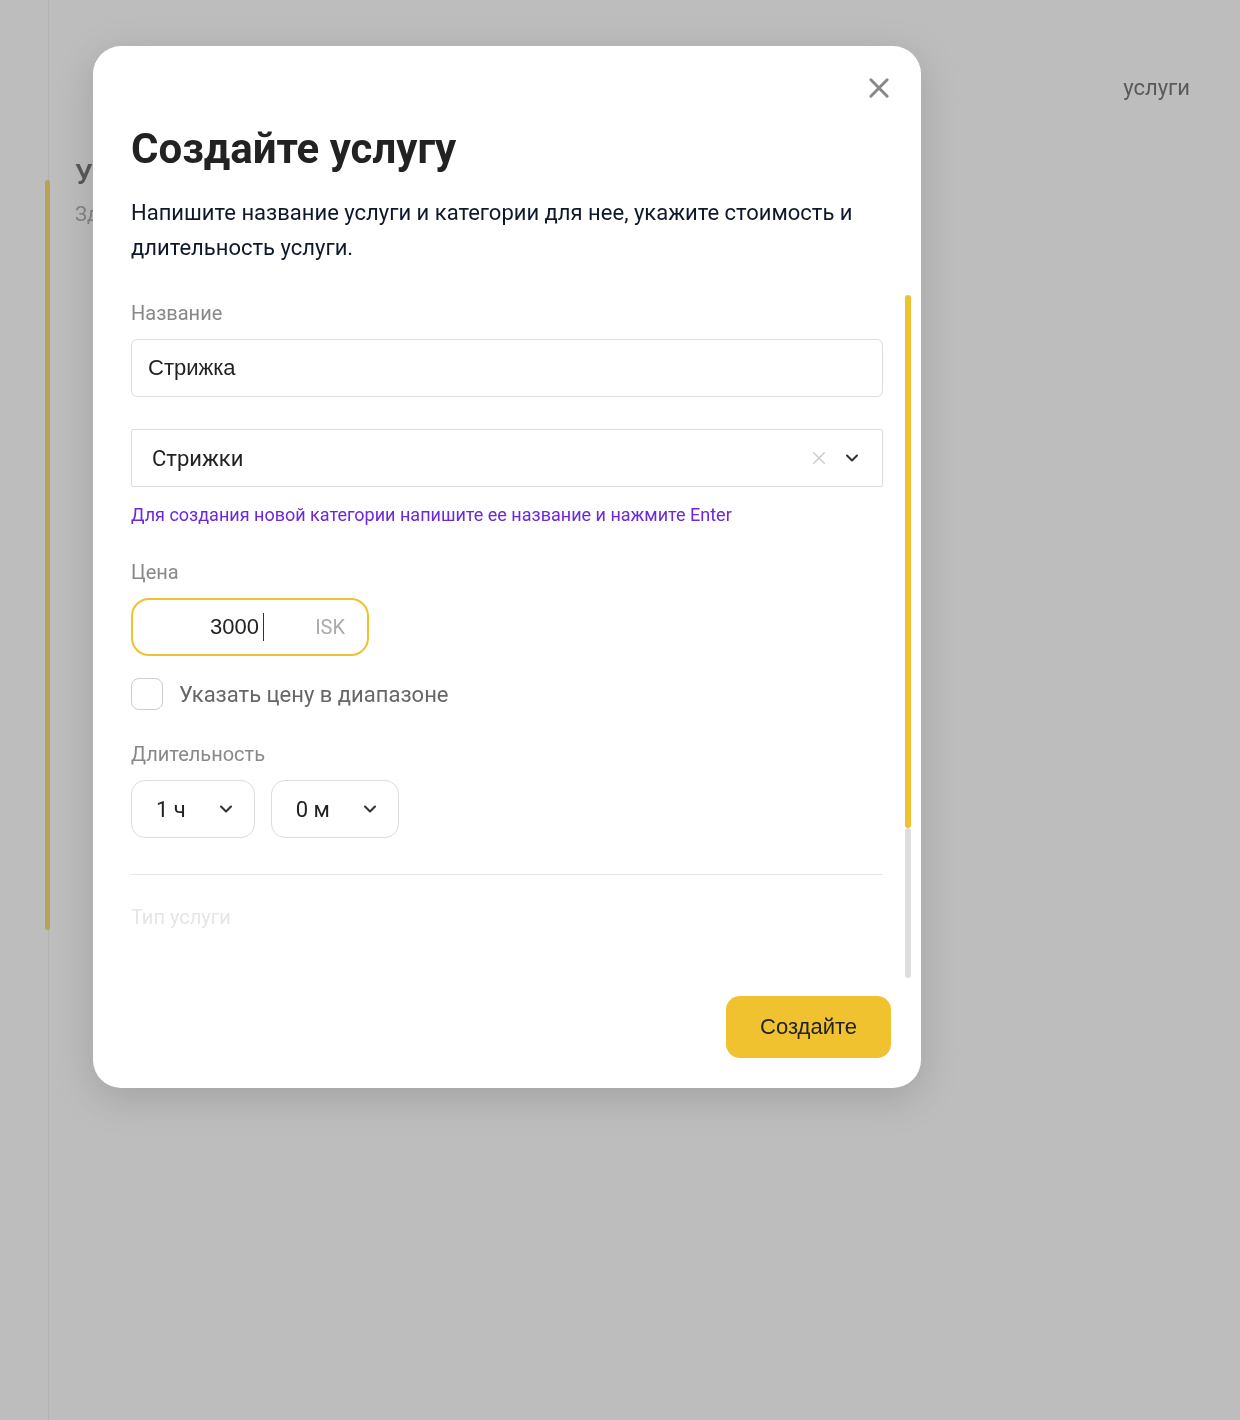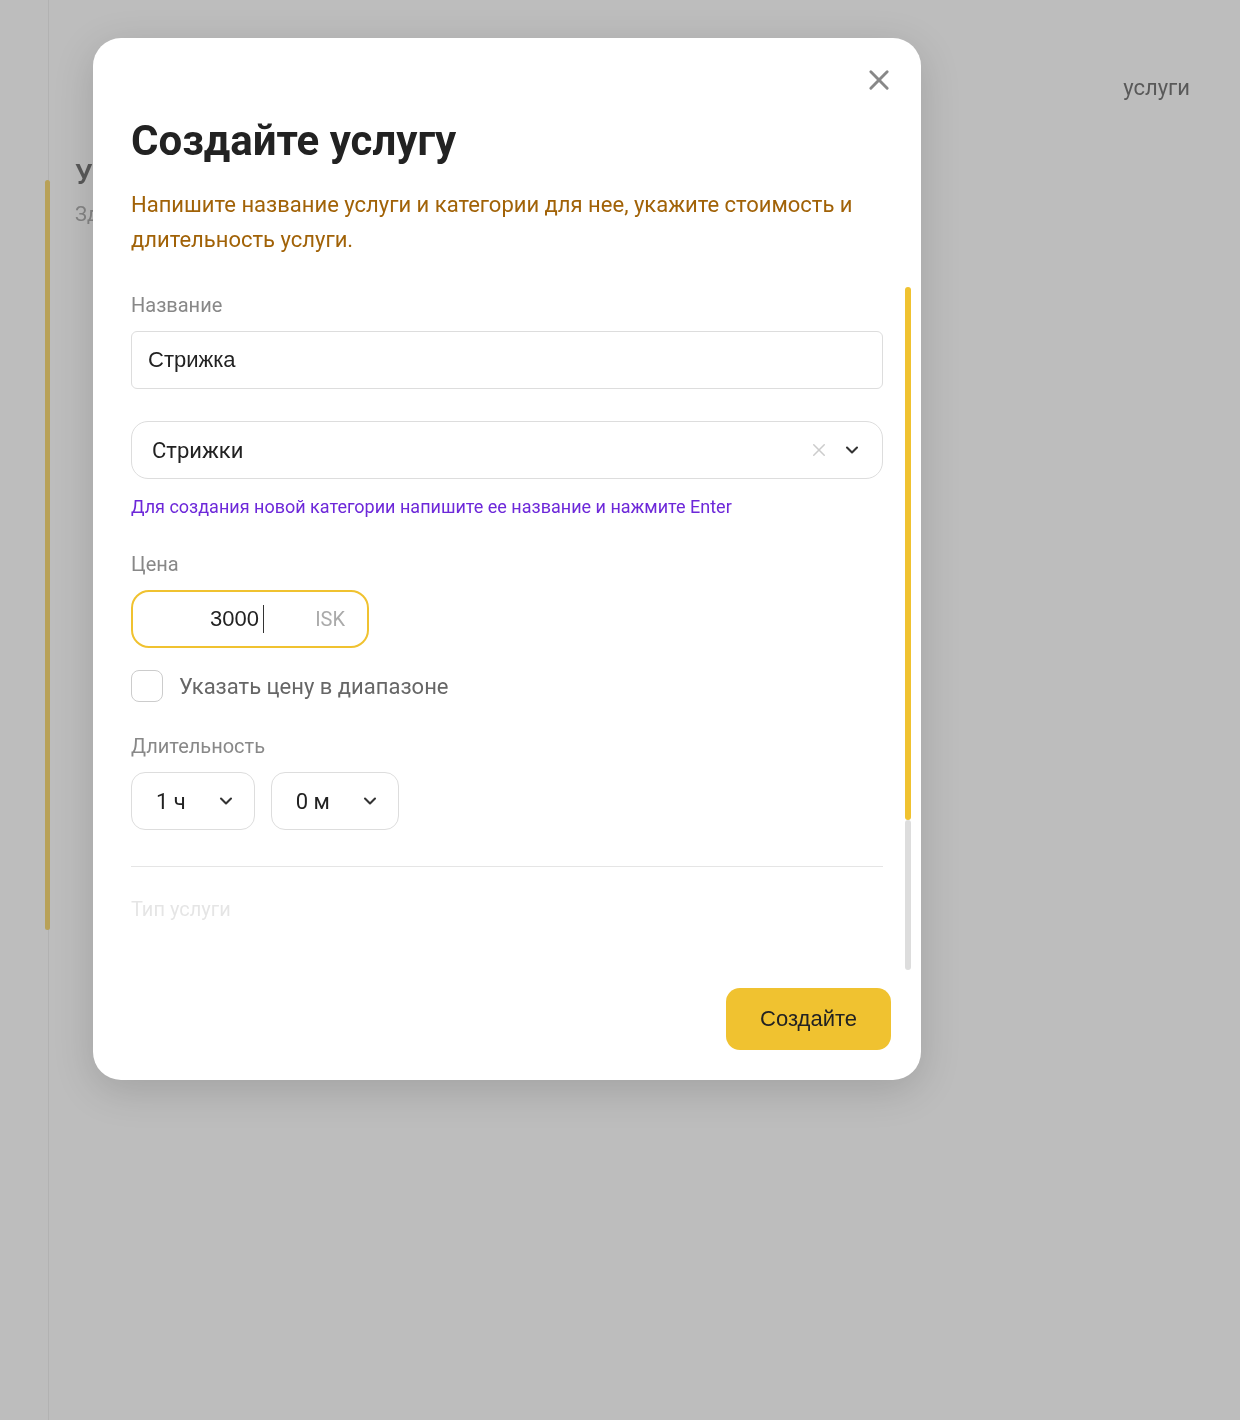--- a/index.html
+++ b/index.html
@@ -65,21 +65,21 @@
     .bg-tab {
       position: absolute;
       right: 50px;
       top: 75px;
       font-size: 22px;
       color: #333;
     }
     .modal {
       position: absolute;
       left: 93px;
-      top: 38px;
+      top: 46px;
       width: 828px;
       height: 1042px;
       background: #fff;
       border-radius: 28px;
       z-index: 10;
       display: flex;
       flex-direction: column;
       box-shadow: 0 10px 40px rgba(0,0,0,0.15);
     }
     .modal-close {
@@ -102,21 +102,21 @@
       padding: 78px 38px 0 38px;
     }
     .modal-title {
       font-size: 42px;
       font-weight: 700;
       color: #222;
       margin-bottom: 22px;
     }
     .modal-subtitle {
       font-size: 22px;
-      color: #a16207;
+      color: #0f172a;
       line-height: 1.6;
     }
     .modal-body-wrap {
       position: relative;
       flex: 1;
       overflow: hidden;
       margin-top: 30px;
     }
     .modal-body {
       padding: 0 38px 0 38px;
@@ -157,21 +157,21 @@
       font-size: 22px;
       color: #222;
       outline: none;
       background: #fff;
     }
     .select-wrap {
       position: relative;
       width: 100%;
       height: 58px;
       border: 1px solid #ddd;
-      border-radius: 17px;
+      border-radius: 2px;
       display: flex;
       align-items: center;
       padding: 16px 20px;
       cursor: pointer;
       background: #fff;
     }
     .select-value {
       flex: 1;
       font-size: 22px;
       color: #222;

